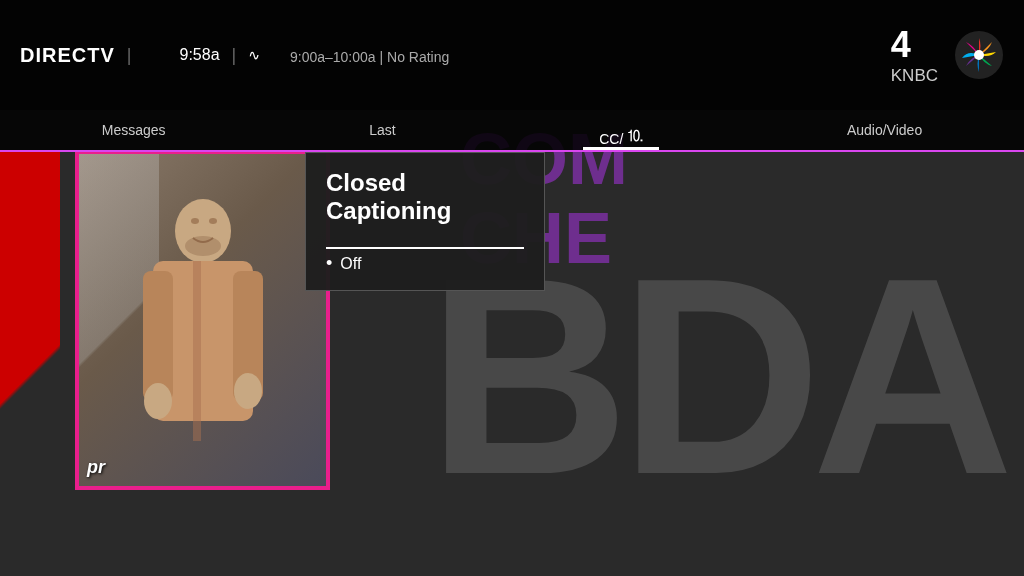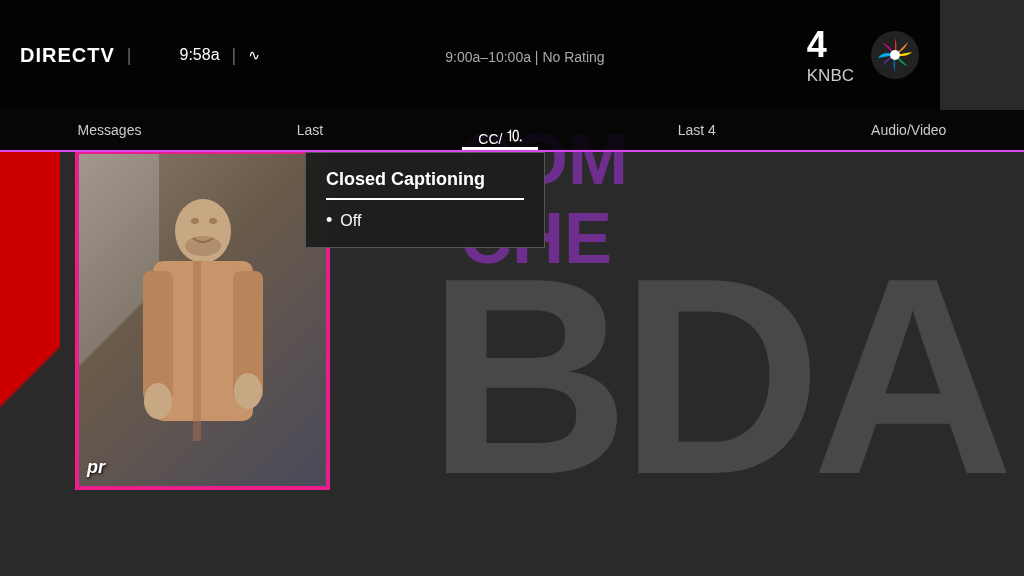--- a/index.html
+++ b/index.html
@@ -86,21 +86,21 @@
       font-size: 18px;
       font-weight: bold;
       color: white;
       text-shadow: 1px 1px 3px black;
     }
 
     
     .header-bar {
       position: absolute;
       top: 0; left: 0;
-      width: 940px;
+      width: 1024px;
       height: 110px;
       background: rgba(0, 0, 0, 0.92);
       display: flex;
       align-items: center;
       padding: 0 20px;
     }
 
     .header-left {
       display: flex;
       align-items: center;
@@ -139,21 +139,20 @@
     .show-title {
       font-size: 28px;
       font-weight: bold;
       color: white;
     }
 
     .show-details {
       font-size: 14px;
       color: #aaa;
       margin-top: 4px;
-      text-align: center;
     }
 
     .header-right {
       display: flex;
       align-items: center;
       gap: 16px;
       min-width: 160px;
       justify-content: flex-end;
     }
 
@@ -215,26 +214,26 @@
       top: 152px;
       left: 305px;
       width: 240px;
       background: rgba(30, 30, 30, 0.97);
       border: 1px solid #555;
       z-index: 100;
       padding: 16px 20px;
     }
 
     .cc-dropdown-title {
-      font-size: 18px;
+      font-size: 24px;
       font-weight: bold;
       color: white;
       border-bottom: 2px solid white;
-      padding-bottom: 8px;
-      margin-bottom: 10px;
+      padding-bottom: 22px;
+      margin-bottom: 4px;
     }
 
     .cc-dropdown-subtitle {
       font-size: 14px;
       color: #aaa;
       margin-bottom: 14px;
     }
 
     .cc-dropdown-option {
       font-size: 16px;
@@ -354,23 +353,20 @@
     <span>Messages</span>
   </div>
   <div class="nav-item">
     <span>Last</span>
   </div>
   <div class="nav-item active nav-item-cc">
     <span>CC/</span>
     <span style="font-size:16px;">⒑</span>
   </div>
   <div class="nav-item">
-    <span>Last 4</span>
-  </div>
-  <div class="nav-item">
     <span>Audio/Video</span>
   </div>
 </div>
 
 <div class="cc-dropdown">
   <div class="cc-dropdown-title">Closed Captioning</div>
   <div class="cc-dropdown-option">
     <span class="cc-bullet">•</span>
     <span>Off</span>
   </div>

